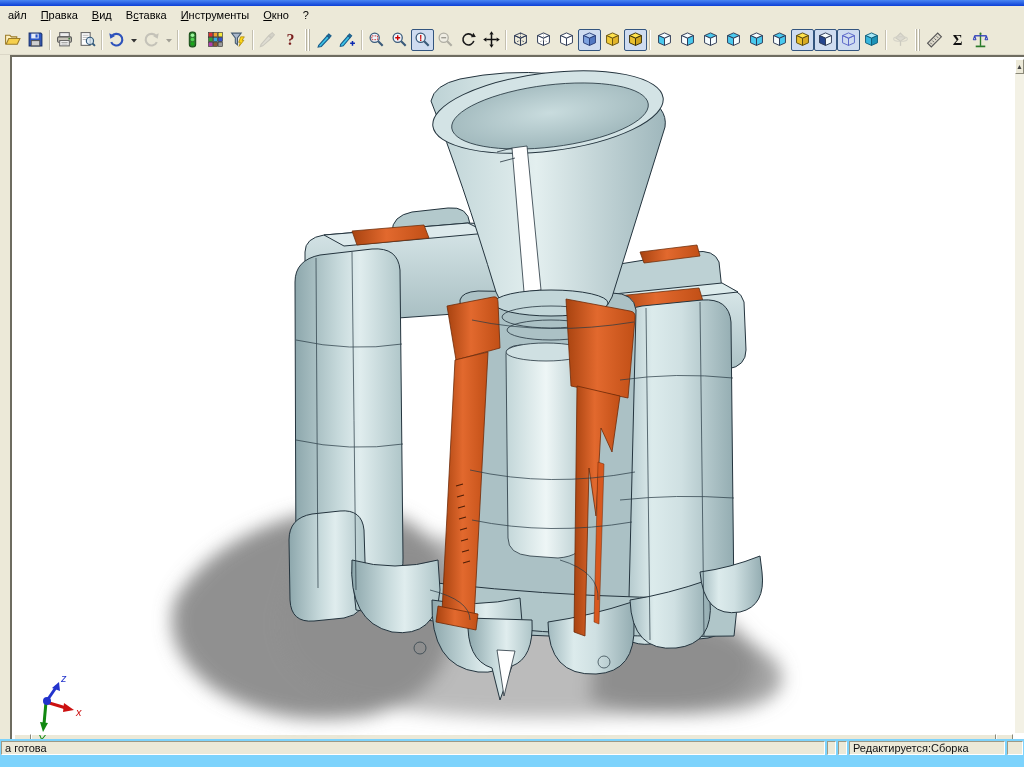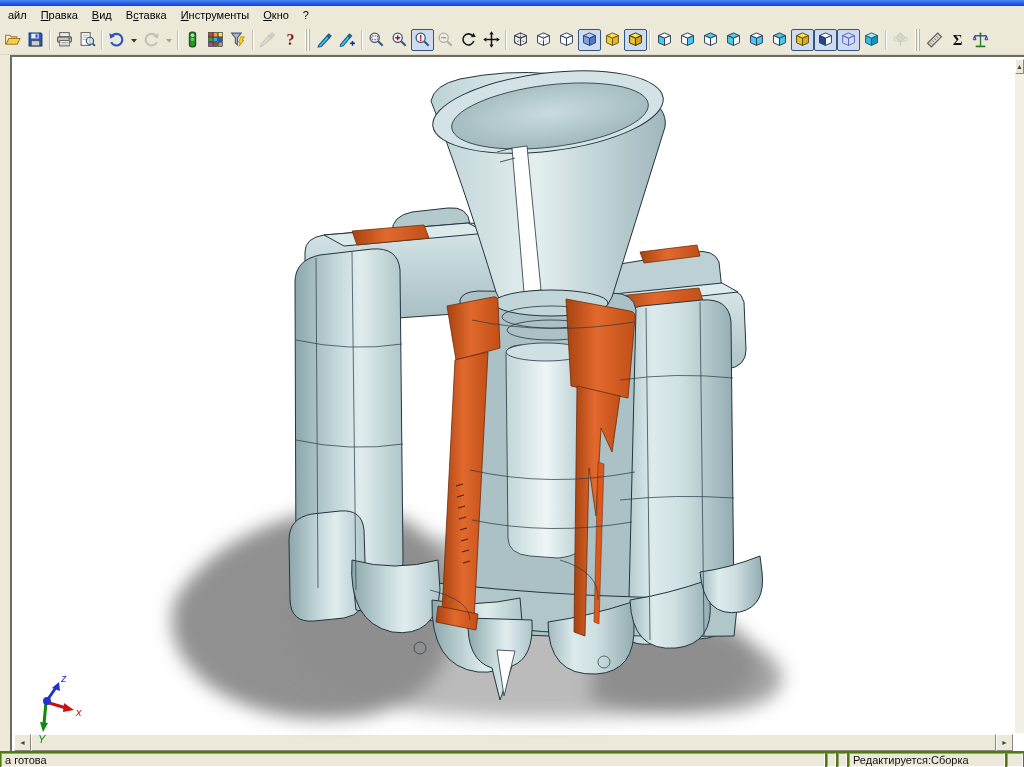--- a/index.html
+++ b/index.html
@@ -32,22 +32,22 @@
   #model-svg{position:absolute;left:0;top:0;pointer-events:none;}
   
   .sb-btn{background:#ece9d8;border:1px solid;border-color:#fff #8a8878 #8a8878 #fff;
           display:flex;align-items:center;justify-content:center;font-size:7px;color:#444;padding:0;}
   #hscroll{position:absolute;left:2px;right:11px;bottom:2px;height:17px;background:#f3f1e5;display:flex;}
   #hscroll .sb-btn{width:17px;height:100%;}
   #hscroll .thumb{flex:1;background:#ece9d8;border:1px solid;border-color:#fff #8a8878 #8a8878 #fff;}
   #vscroll{position:absolute;right:0;top:2px;width:9px;bottom:20px;background:#f3f1e5;}
   #vscroll .sb-btn{width:100%;height:15px;}
   
-  #statusbar{position:absolute;left:0;right:0;bottom:0;height:14px;background:#4d7c0f;
-             display:flex;gap:2px;padding:2px 1px 0 1px;font-size:11px;color:#111;}
+  #statusbar{position:absolute;left:0;right:0;bottom:0;height:14px;background:#7dd3fc;
+             display:flex;gap:2px;padding:2px 1px 12px 1px;font-size:11px;color:#111;}
   .sb-panel{border:1px solid;border-color:#9d9a87 #ffffff #ffffff #9d9a87;background:#ece9d8;
             padding:0 3px;white-space:nowrap;overflow:hidden;line-height:12px;}
   .sb-panel.grow{flex:1;}
   .sb-panel.tiny{width:7px;padding:0;}
   .sb-panel.mode{width:148px;}
   .sb-panel.endcap{width:14px;padding:0;}
 </style>
 </head>
 <body>
 

